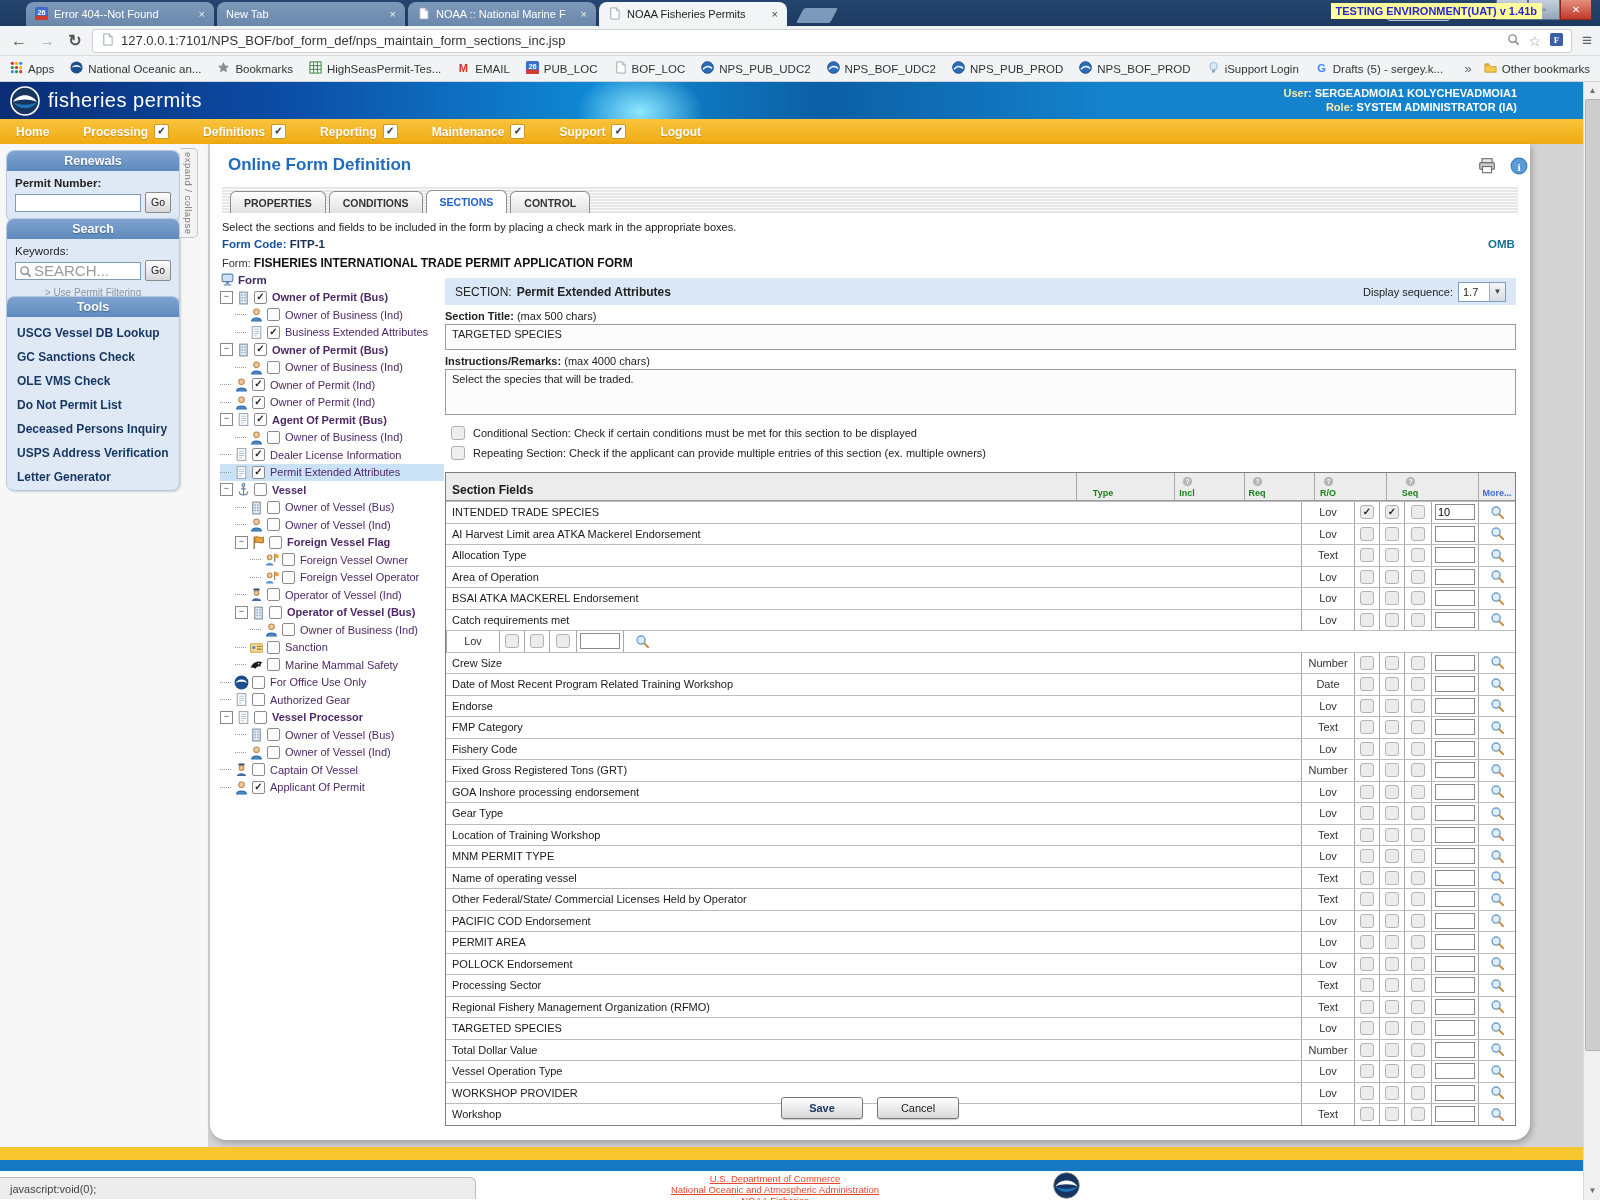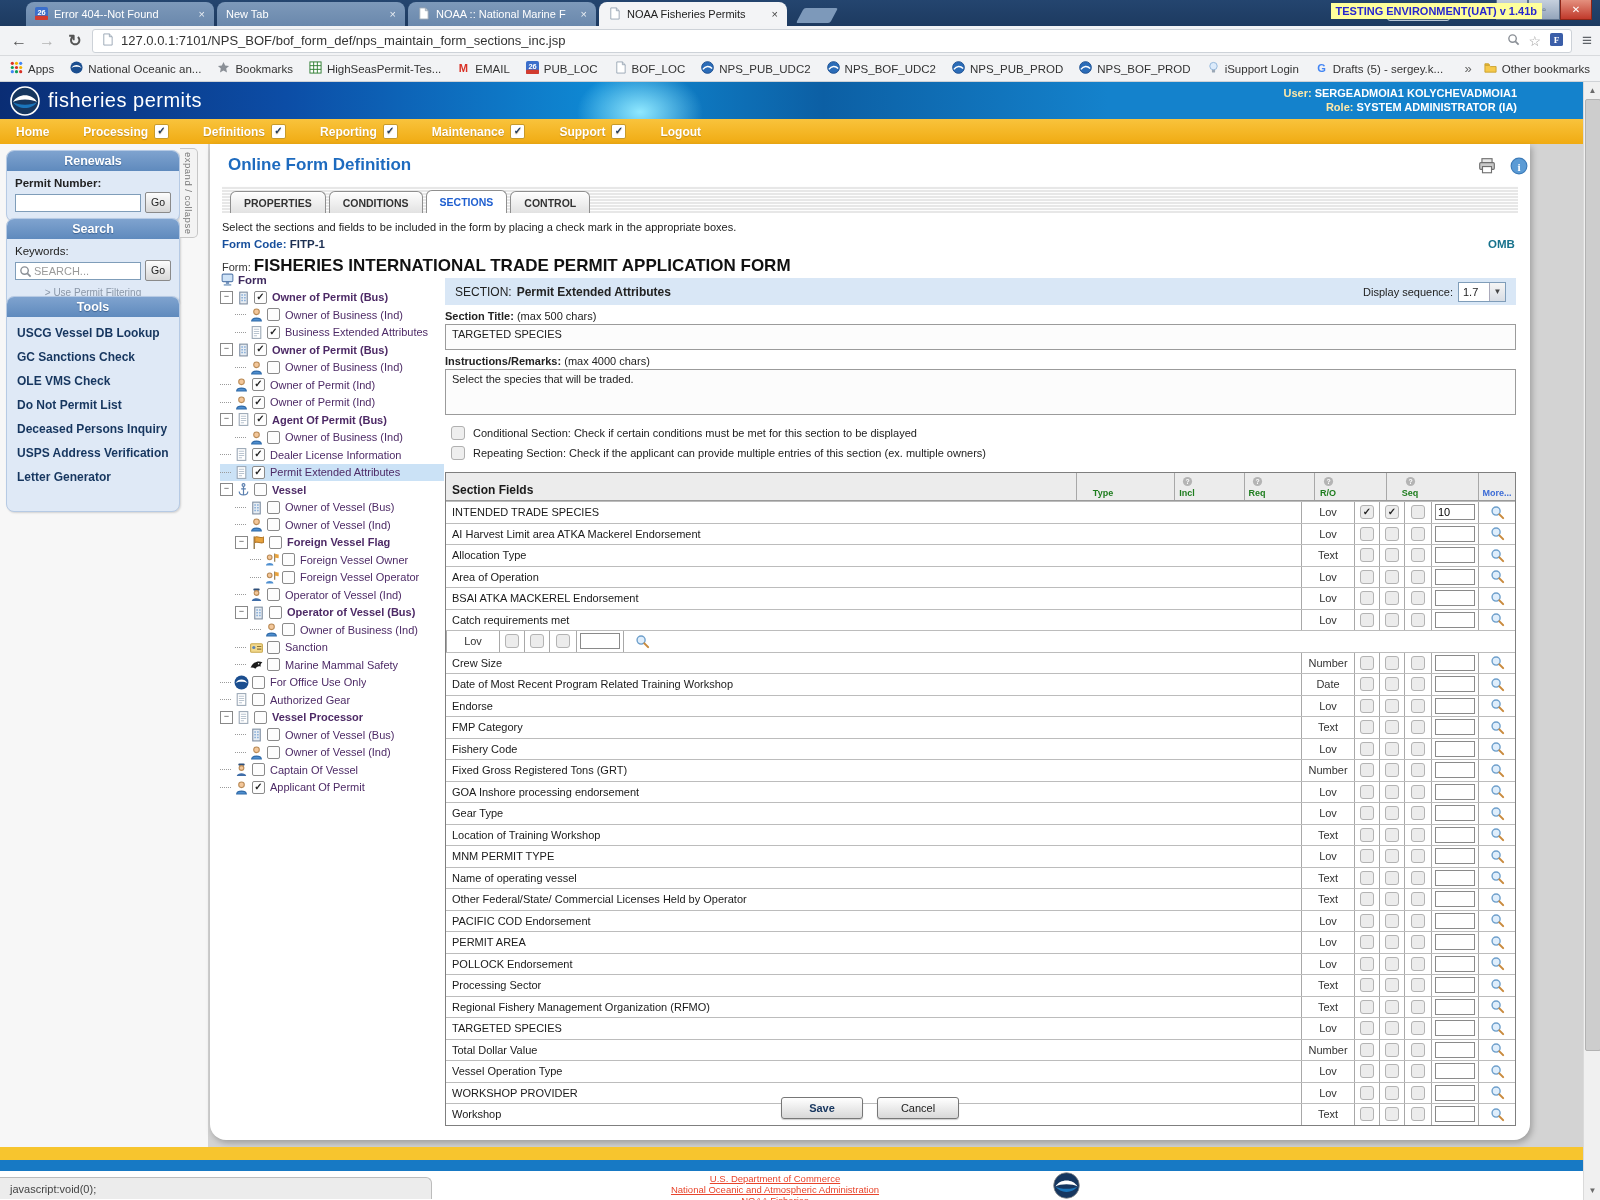--- a/index.html
+++ b/index.html
@@ -59,21 +59,21 @@
   #mainpanel{left:210px;top:144px;width:1320px;height:996px;background:#fff;border-radius:0 0 16px 16px;box-shadow:2px 3px 6px rgba(0,0,0,.25);}
 
   
   .sidebox{position:absolute;left:6px;width:172px;background:#dfe9f6;border:1px solid #b6cae4;border-radius:8px;box-shadow:1px 1px 2px rgba(0,0,0,.15);}
   .sidebox-h{height:20px;background:linear-gradient(#7fa3cf,#5f8abd);border-radius:7px 7px 0 0;color:#fff;font-weight:bold;font-size:12.5px;text-align:center;line-height:20px;text-shadow:0 1px 1px #3a6090;}
   .sidebox-b{padding:6px 8px 8px;}
   .fldlabel{font-size:11.5px;color:#222;font-weight:bold;margin-bottom:3px;}
   .inputrow{display:flex;gap:4px;align-items:center;}
   .txtin{flex:1;height:16px;background:#fff;border:1px solid #7f9db9;font-size:11px;display:flex;align-items:center;gap:4px;padding:0 3px;}
   .gobtn{width:24px;height:19px;background:linear-gradient(#fdfdfd,#d7d7d7);border:1px solid #8a8a8a;border-radius:2px;font-size:10.5px;text-align:center;line-height:18px;color:#222;}
-  .phtext{color:#9a9a9a;font-size:11px;}
+  .phtext{color:#9a9a9a;font-size:15px;}
   .filterlink{font-size:10px;color:#8a97a8;text-align:center;margin-top:6px;}
   .toollink{font-size:12px;font-weight:bold;color:#16365f;padding:5px 2px 5px 6px;}
   #expandtab{left:180px;top:148px;width:17px;height:88px;background:#f3f3f3;border:1px solid #c6c6c6;border-left:none;border-radius:0 5px 5px 0;
              display:flex;align-items:center;justify-content:center;}
   #expandtab span{writing-mode:vertical-rl;font-size:9.5px;color:#777;letter-spacing:.5px;}
 
   
   #pagetitle{left:228px;top:155px;font-size:17px;font-weight:bold;color:#1e6bbf;}
   #topicons{left:1478px;top:157px;display:flex;gap:14px;}
   #topicons svg{width:18px;height:18px;}
@@ -81,21 +81,21 @@
   #formtabs{position:absolute;left:8px;bottom:0;display:flex;align-items:flex-end;}
   .ftab{padding:5px 13px 4px;border:1px solid #8f8f8f;border-bottom:none;border-radius:6px 6px 0 0;background:linear-gradient(#fefefe,#e2e2e2);
         font-size:10.5px;font-weight:bold;color:#333;margin-right:3px;box-shadow:inset 0 1px 0 #fff;}
   .ftab.active{color:#1f5fd0;background:#fff;padding-bottom:5px;}
   #instrline{left:222px;top:221px;font-size:11px;color:#222;}
   #formcodeline{left:222px;top:238px;font-size:11.5px;}
   #formcodeline .l{color:#174f9c;font-weight:bold;}
   #formcodeline .v{color:#1c2f52;font-weight:bold;}
   #omb{left:1488px;top:238px;font-size:11.5px;font-weight:bold;color:#17728c;}
   #formline{left:222px;top:256px;font-size:11px;color:#333;}
-  #formline b{font-size:17px;color:#111;}
+  #formline b{font-size:12px;color:#111;}
 
   
   #tree{left:220px;top:271px;width:224px;}
   .trow{display:flex;align-items:center;height:17.5px;font-size:11px;color:#4d2a66;white-space:nowrap;}
   .trow.bold .tlabel{font-weight:bold;text-align:center;}
   .trow.sel{background:#cbe2f6;}
   .texp{width:11px;height:11px;border:1px solid #888;background:#fff;font-size:9px;line-height:9px;text-align:center;color:#444;margin-right:3px;flex:0 0 auto;}
   .tdash{width:11px;border-bottom:1px dotted #9a9a9a;margin-right:3px;flex:0 0 auto;}
   .ticon{width:15px;height:15px;margin-right:3px;flex:0 0 auto;}
   .ticon svg{width:15px;height:15px;display:block;}
@@ -145,21 +145,21 @@
 
   
   #f-yellow{left:0;top:1147px;width:1583px;height:13px;background:#f7c52e;}
   #f-blue{left:0;top:1160px;width:1583px;height:11px;background:#1779c4;}
   #f-white{left:0;top:1171px;width:1583px;height:29px;background:#fff;}
   #f-links{left:560px;top:1173px;width:430px;text-align:center;font-size:9.5px;line-height:11px;}
   #f-links .flink{color:#e8452c;text-decoration:underline;display:block;}
   #f-links .flink.plain{text-decoration:none;}
   #f-logo{left:1053px;top:1172px;width:27px;height:27px;}
   #f-logo svg{width:27px;height:27px;}
-  #statusbar{left:0;top:1177px;width:432px;height:22px;background:#ececec;border:1px solid #bcbcbc;border-left:none;border-bottom:none;border-radius:0 6px 0 0;
+  #statusbar{left:0;top:1177px;width:476px;height:22px;background:#ececec;border:1px solid #bcbcbc;border-left:none;border-bottom:none;border-radius:0 6px 0 0;
              font-size:11px;color:#444;display:flex;align-items:center;padding-left:10px;box-sizing:border-box;}
   #scrollbar{left:1583px;top:82px;width:17px;height:1118px;background:#f0f0f0;border-left:1px solid #dadada;box-sizing:border-box;}
   #scrollbar .sarr{position:absolute;left:0;width:17px;height:16px;display:flex;align-items:center;justify-content:center;font-size:8px;color:#6a6a6a;}
   #scrollbar .thumb{position:absolute;left:1px;top:17px;width:14px;height:950px;background:#cdcdcd;border:1px solid #b2b2b2;border-radius:2px;}
 </style>
 </head>
 <body>
 
 <div id="screen">
 
@@ -459,21 +459,21 @@
           <span class="phtext">SEARCH...</span>
         </div>
         <div class="gobtn">Go</div>
       </div>
       <div class="filterlink">&gt; Use Permit Filtering</div>
     </div>
   </div>
 
   <div class="sidebox" style="top:296px;">
     <div class="sidebox-h">Tools</div>
-    <div class="sidebox-b" id="tools-list" style="padding:4px 4px 22px;">
+    <div class="sidebox-b" id="tools-list" style="padding:4px 4px 1px;">
         <div class="toollink">USCG Vessel DB Lookup</div>
         <div class="toollink">GC Sanctions Check</div>
         <div class="toollink">OLE VMS Check</div>
         <div class="toollink">Do Not Permit List</div>
         <div class="toollink">Deceased Persons Inquiry</div>
         <div class="toollink">USPS Address Verification</div>
         <div class="toollink">Letter Generator</div>
       </div>
   </div>
 

